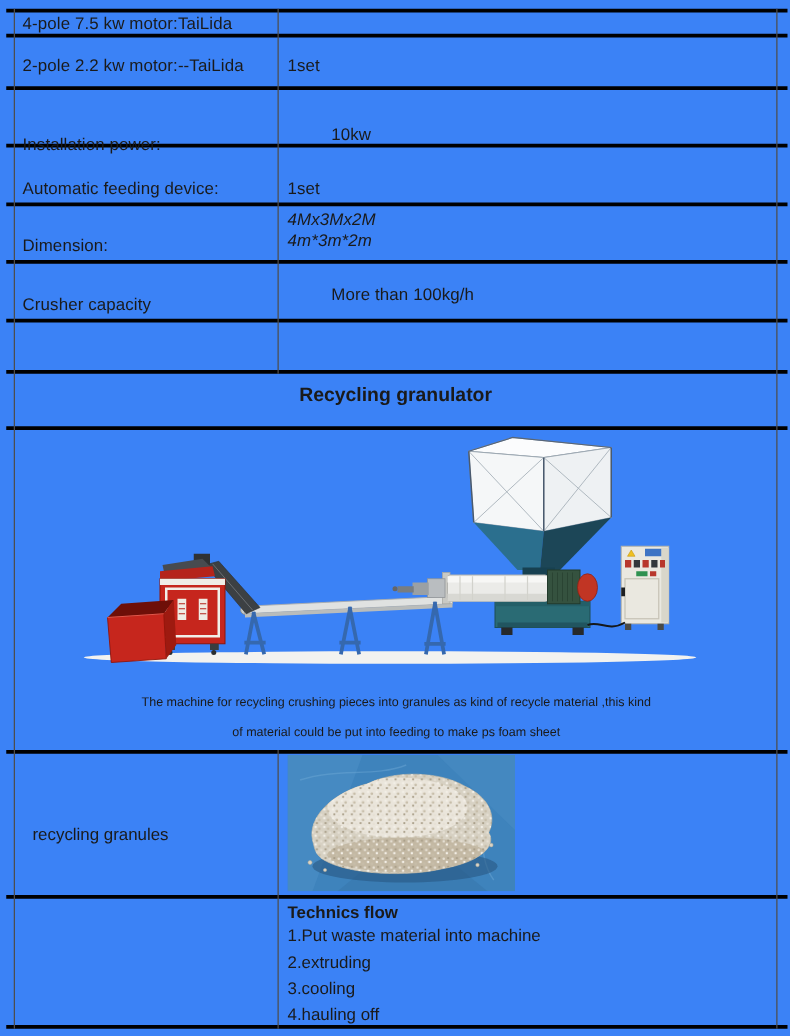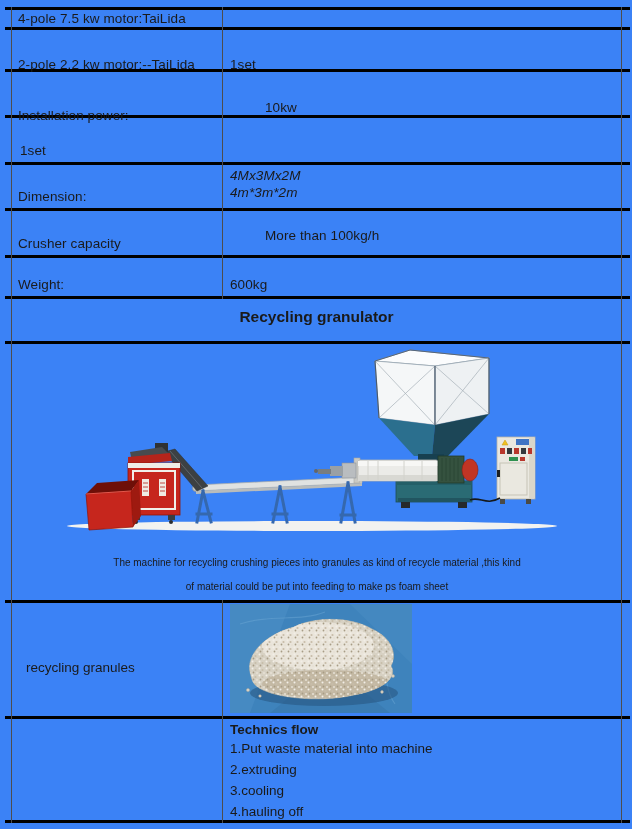--- a/index.html
+++ b/index.html
@@ -45,43 +45,40 @@
 
   <div class="vl" style="left:11px;top:7px;height:816px"></div>
   <div class="vl" style="left:621px;top:7px;height:816px"></div>
   <div class="vl" style="left:222px;top:7px;height:292px"></div>
   <div class="vl" style="left:222px;top:600px;height:223px"></div>
 
   <div class="row" style="top:10px;height:17px">
     <div class="lcell centered">4-pole 7.5 kw motor:TaiLida</div>
     <div class="vcell centered"></div>
   </div>
-  <div class="row" style="top:37px;height:39px">
+  <div class="row" style="top:25px;height:39px">
     <div class="lcell">2-pole 2.2 kw motor:--TaiLida</div>
     <div class="vcell">1set</div>
   </div>
   <div class="row" style="top:72px;height:55px">
     <div class="lcell">Installation power:</div>
     <div class="vcell raised">10kw</div>
   </div>
   <div class="row" style="top:118px;height:44px">
+    <div class="lcell">Automatic feeding device:</div>
     <div class="vcell">1set</div>
   </div>
   <div class="row" style="top:165px;height:43px">
     <div class="lcell">Dimension:</div>
     <div class="vcell twoline">4Mx3Mx2M
 4m*3m*2m</div>
   </div>
   <div class="row" style="top:211px;height:44px">
     <div class="lcell">Crusher capacity</div>
     <div class="vcell raised">More than 100kg/h</div>
-  </div>
-  <div class="row" style="top:258px;height:38px">
-    <div class="lcell">Weight:</div>
-    <div class="vcell">600kg</div>
   </div>
 
   <div class="title-row" style="top:299px;height:26px">Recycling granulator</div>
 
   <svg viewBox="0 0 609 212" style="position:absolute;left:12px;top:344px;width:609px;height:212px">
     <ellipse cx="300" cy="182" rx="245" ry="5" fill="#f2f2f0"></ellipse>
 
     <g stroke-linecap="square">
       <circle cx="184" cy="144" r="3.5" fill="#c6c9c8" stroke="#8b8e8d" stroke-width="0.7"></circle>
       <polygon points="184,141 350,133 350,139 184,147" fill="#e0e2e1" stroke="#a9acab" stroke-width="0.7"></polygon>

